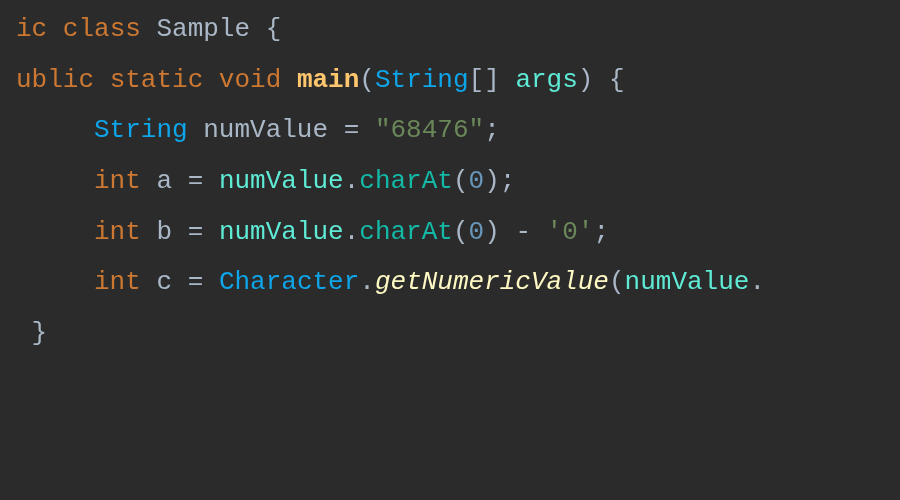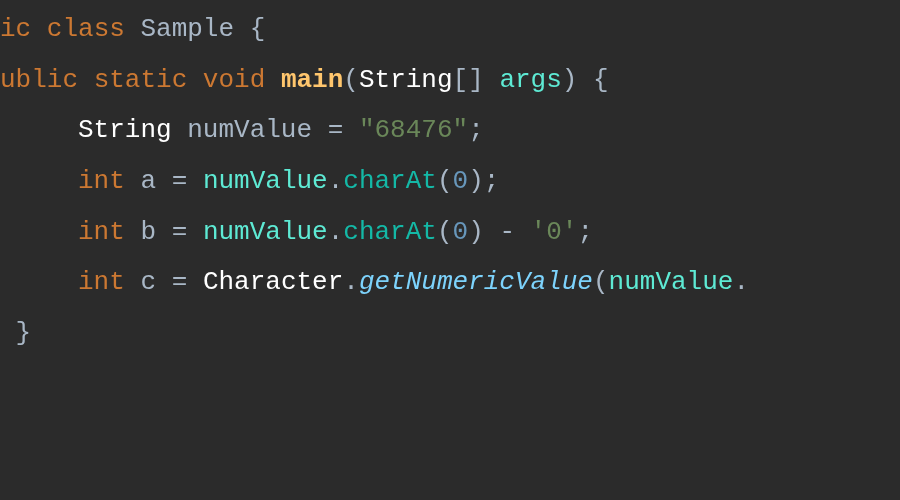--- a/index.html
+++ b/index.html
@@ -13,37 +13,37 @@
       height: 500px;
       overflow: hidden;
       font-family: 'Menlo', 'Consolas', 'Courier New', monospace;
       font-size: 26px;
       line-height: 1.95;
       color: #a9b7c6;
       padding-top: 4px;
     }
     .code-line {
       white-space: pre;
-      padding-left: 0;
+      padding-left: 16px;
     }
     .tok-keyword { color: #cc7832; }
     .tok-class-name { color: #a9b7c6; }
     .tok-method-decl { color: #ffc66d; font-weight: bold; }
-    .tok-type { color: #ffffff; }
+    .tok-type { color: #0ea5e9; }
     .tok-identifier { color: #5eead4; }
     .tok-var-decl { color: #a9b7c6; }
     .tok-string { color: #6a8759; }
     .tok-number { color: #6897bb; }
     .tok-char { color: #6a8759; }
     .tok-punct { color: #a9b7c6; }
     .tok-paren { color: #a9b7c6; }
     .tok-brace { color: #a9b7c6; }
     .tok-dot { color: #a9b7c6; }
     .tok-method-call { color: #14b8a6; }
-    .tok-static-call { color: #7dd3fc; font-style: italic; text-align: right; }
+    .tok-static-call { color: #fef9c3; font-style: italic; text-align: right; }
     .tok-static-field { color: #9876aa; font-style: italic; }
     .tok-operator { color: #a9b7c6; }
   </style>
 </head>
 <body>
 
 <div>
   <div class="code-line"><span class="tok-keyword">ic</span><span> </span><span class="tok-keyword">class</span><span> </span><span class="tok-class-name">Sample</span><span> </span><span class="tok-brace">{</span></div>
   <div class="code-line"><span class="tok-keyword">ublic</span><span> </span><span class="tok-keyword">static</span><span> </span><span class="tok-keyword">void</span><span> </span><span class="tok-method-decl">main</span><span class="tok-paren">(</span><span class="tok-type">String</span><span class="tok-punct">[]</span><span> </span><span class="tok-identifier">args</span><span class="tok-paren">)</span><span> </span><span class="tok-brace">{</span></div>
   <div class="code-line"><span>     </span><span class="tok-type">String</span><span> </span><span class="tok-var-decl">numValue</span><span> </span><span class="tok-operator">=</span><span> </span><span class="tok-string">"68476"</span><span class="tok-punct">;</span></div>

